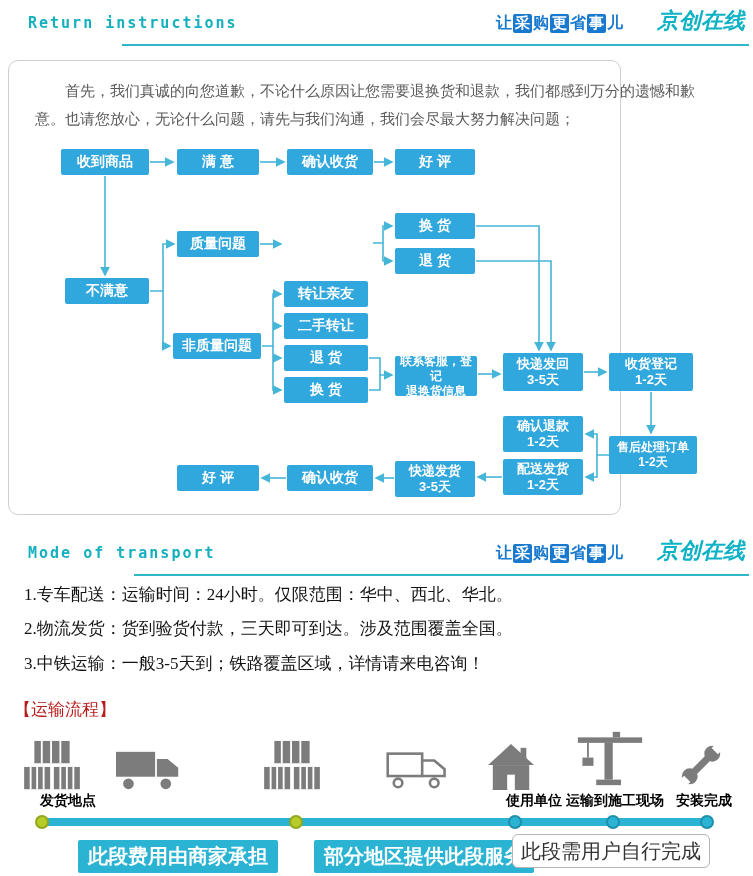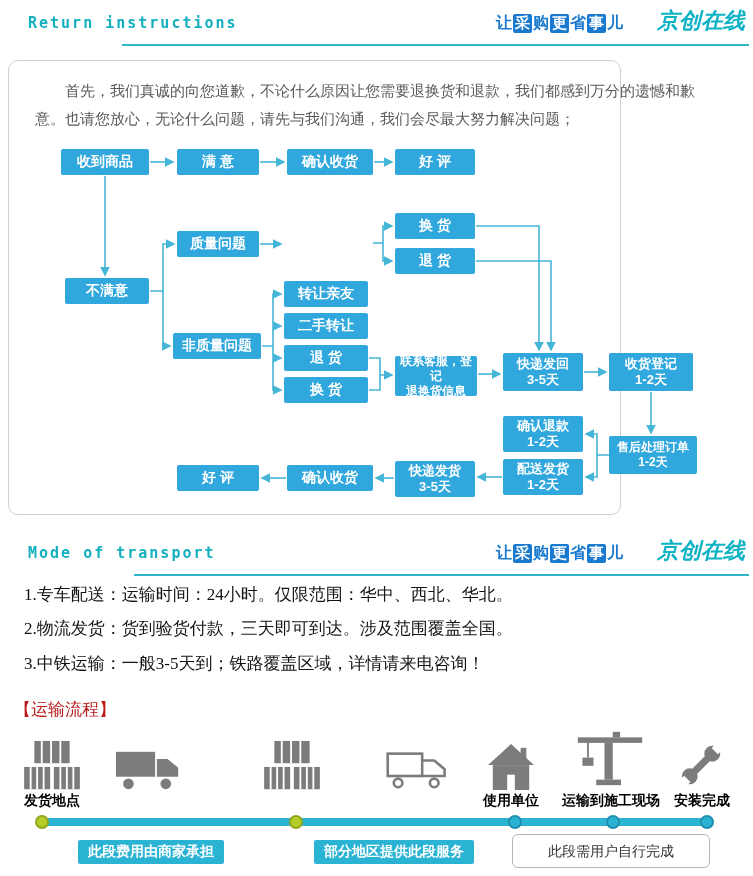--- a/index.html
+++ b/index.html
@@ -37,26 +37,26 @@
   
   .ttext{position:absolute;left:24px;top:582px;width:706px;
          font-family:"Liberation Serif","DejaVu Serif",serif;font-size:17px;color:#141414;}
   .ttext p{margin:0 0 8px 0;line-height:1.55;}
   .ptitle{position:absolute;left:14px;top:698px;color:#b91c1c;font-weight:normal;font-size:17px;
           font-family:"Liberation Serif","DejaVu Serif",serif;}
 
   
   .process{position:absolute;left:0;top:704px;width:753px;height:172px;}
   .picon{position:absolute;}
-  .stop-label{position:absolute;font-size:14px;font-weight:bold;color:#000;text-align:center;}
+  .stop-label{position:absolute;font-size:14px;font-weight:bold;color:#000;text-align:right;}
   .tl-bar{position:absolute;left:36px;top:114px;width:676px;height:8px;background:#2bb3d3;border-radius:4px;}
   .dot{position:absolute;top:111px;width:10px;height:10px;border-radius:50%;}
   .dot.green{background:#b6cc28;border:2px solid #93a71c;}
   .dot.cyan{background:#2bb3d3;border:2px solid #1d90ad;}
-  .seg{position:absolute;top:136px;background:#2bb3d3;color:#fff;font-size:14px;font-weight:bold;
+  .seg{position:absolute;top:136px;background:#2bb3d3;color:#fff;font-size:20px;font-weight:bold;
        padding:3px 10px;border-radius:2px;white-space:nowrap;}
   .seg.outline{top:130px;background:#fff;color:#333;font-weight:normal;border:1px solid #b5b5b5;
                border-radius:6px;padding:0;width:196px;height:32px;line-height:32px;text-align:center;}
 </style>
 </head>
 <body>
 
 <div class="page">
 
   <div class="sec-head" style="top:0">

